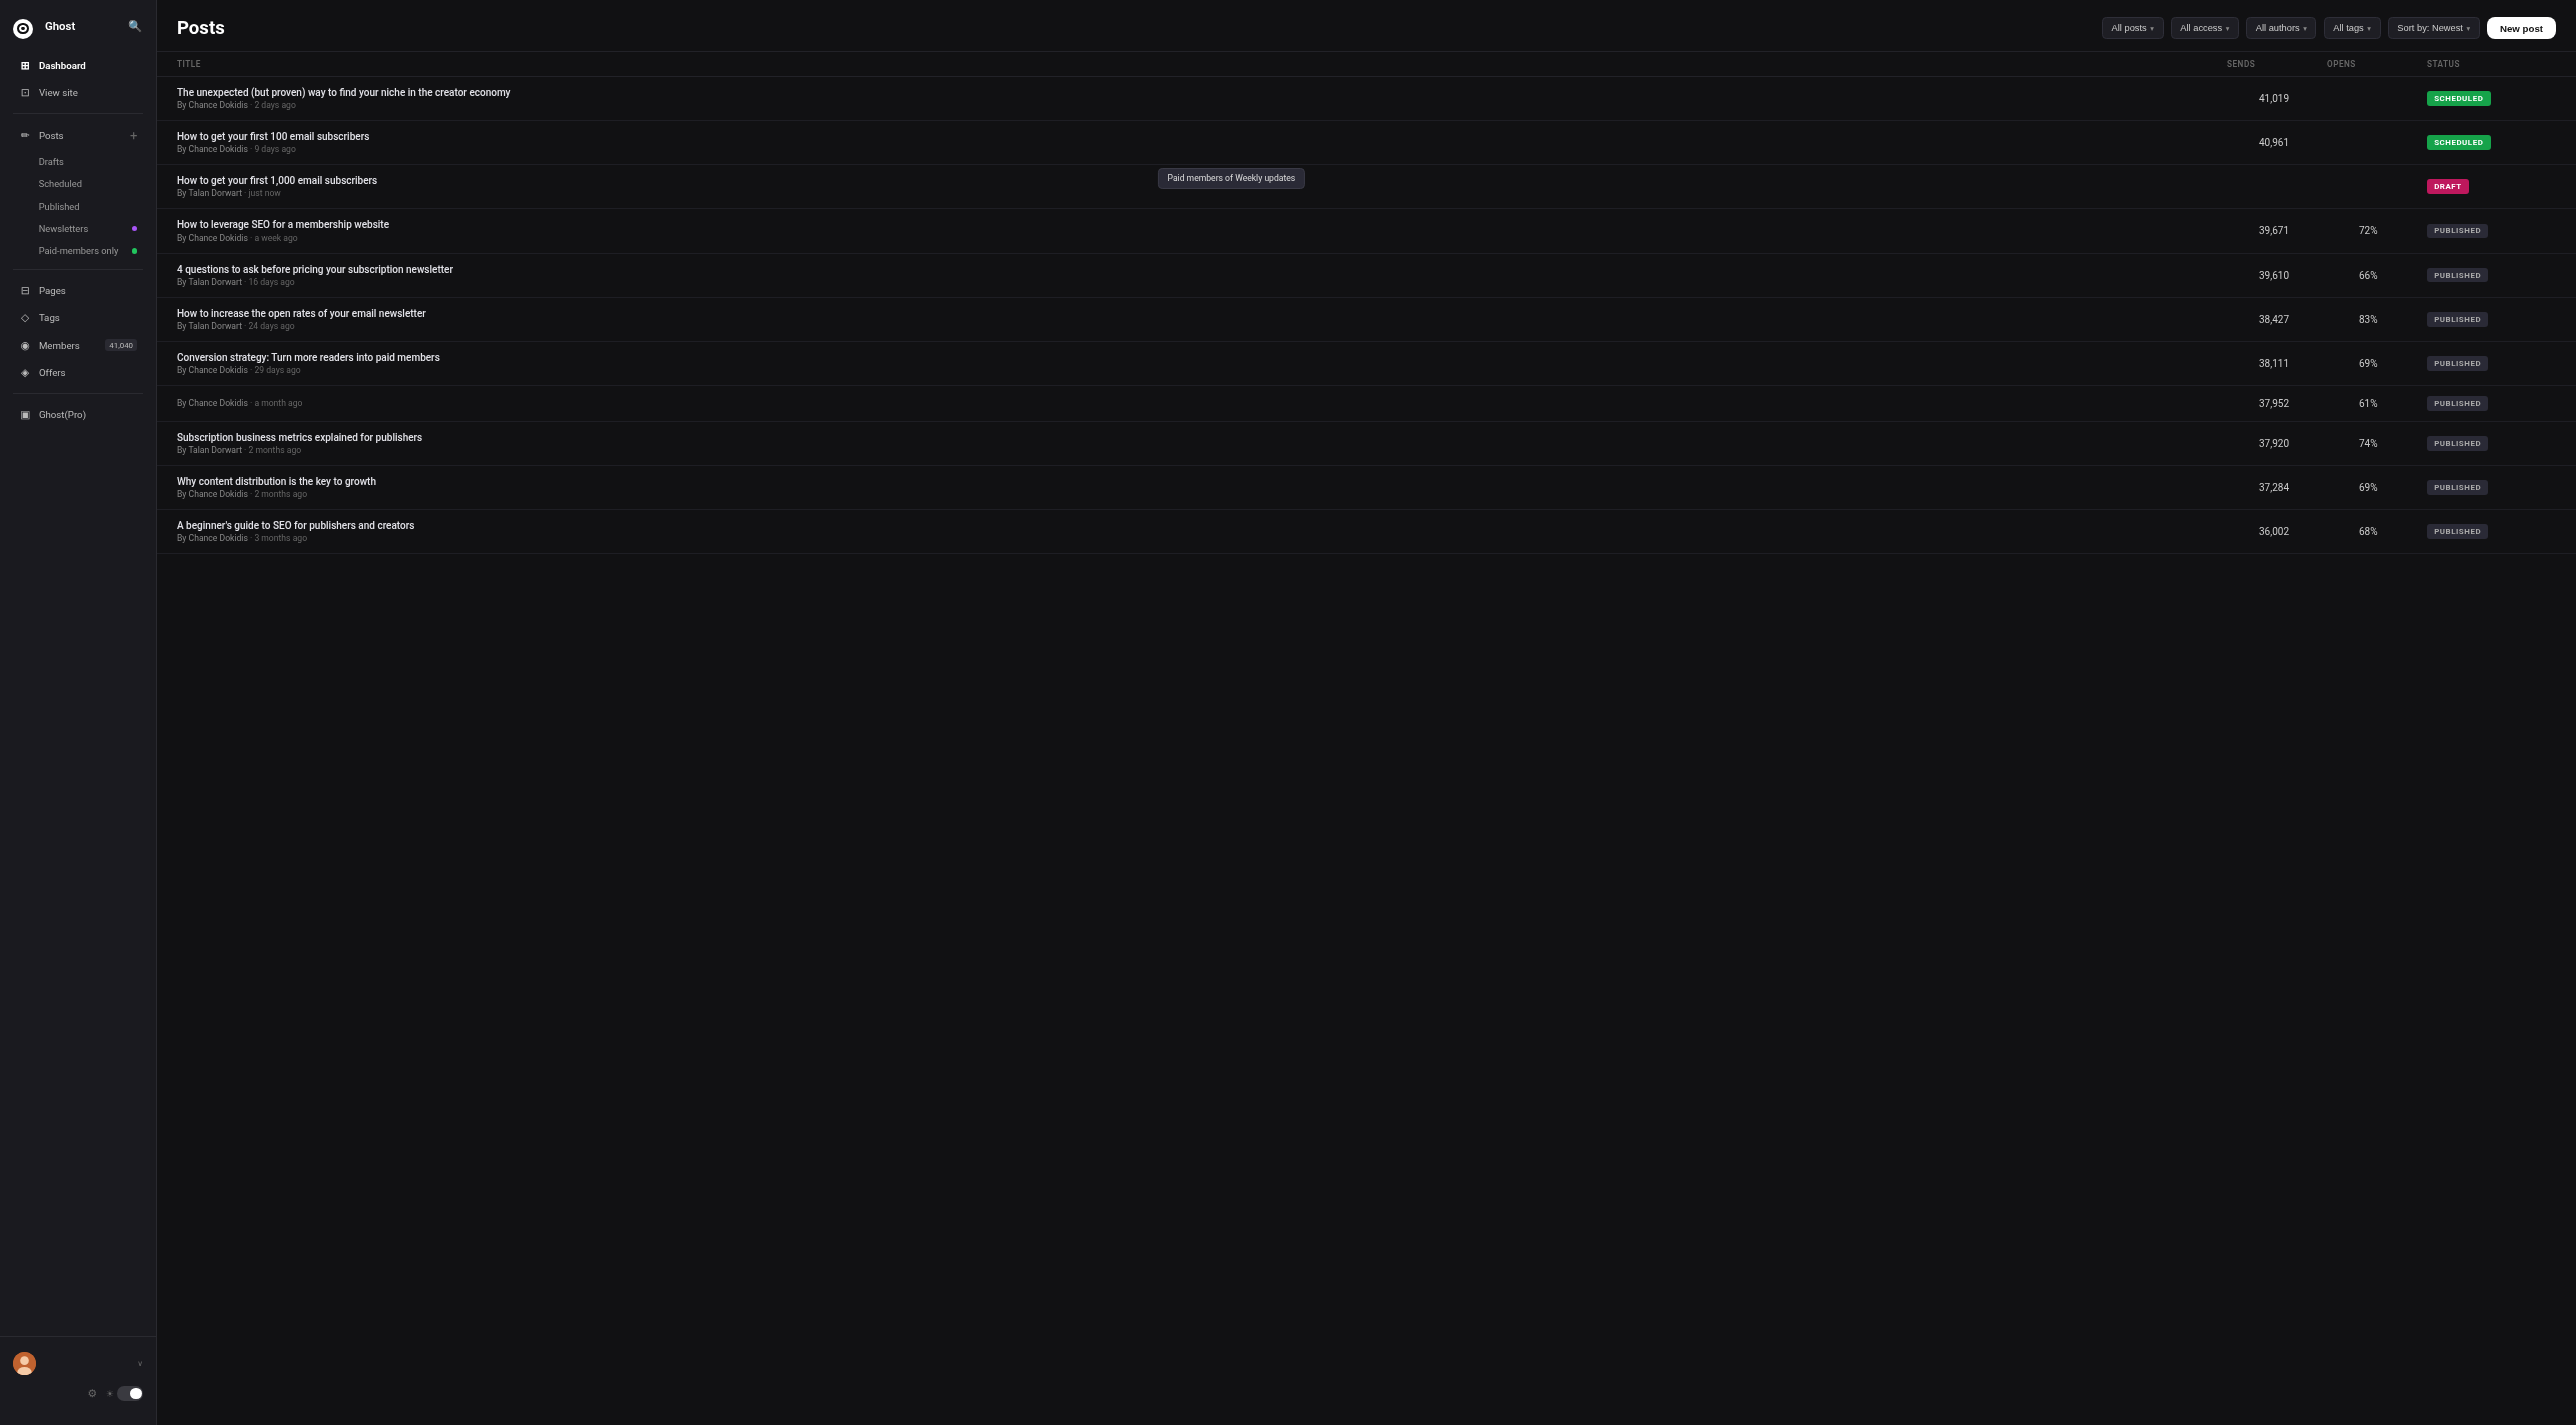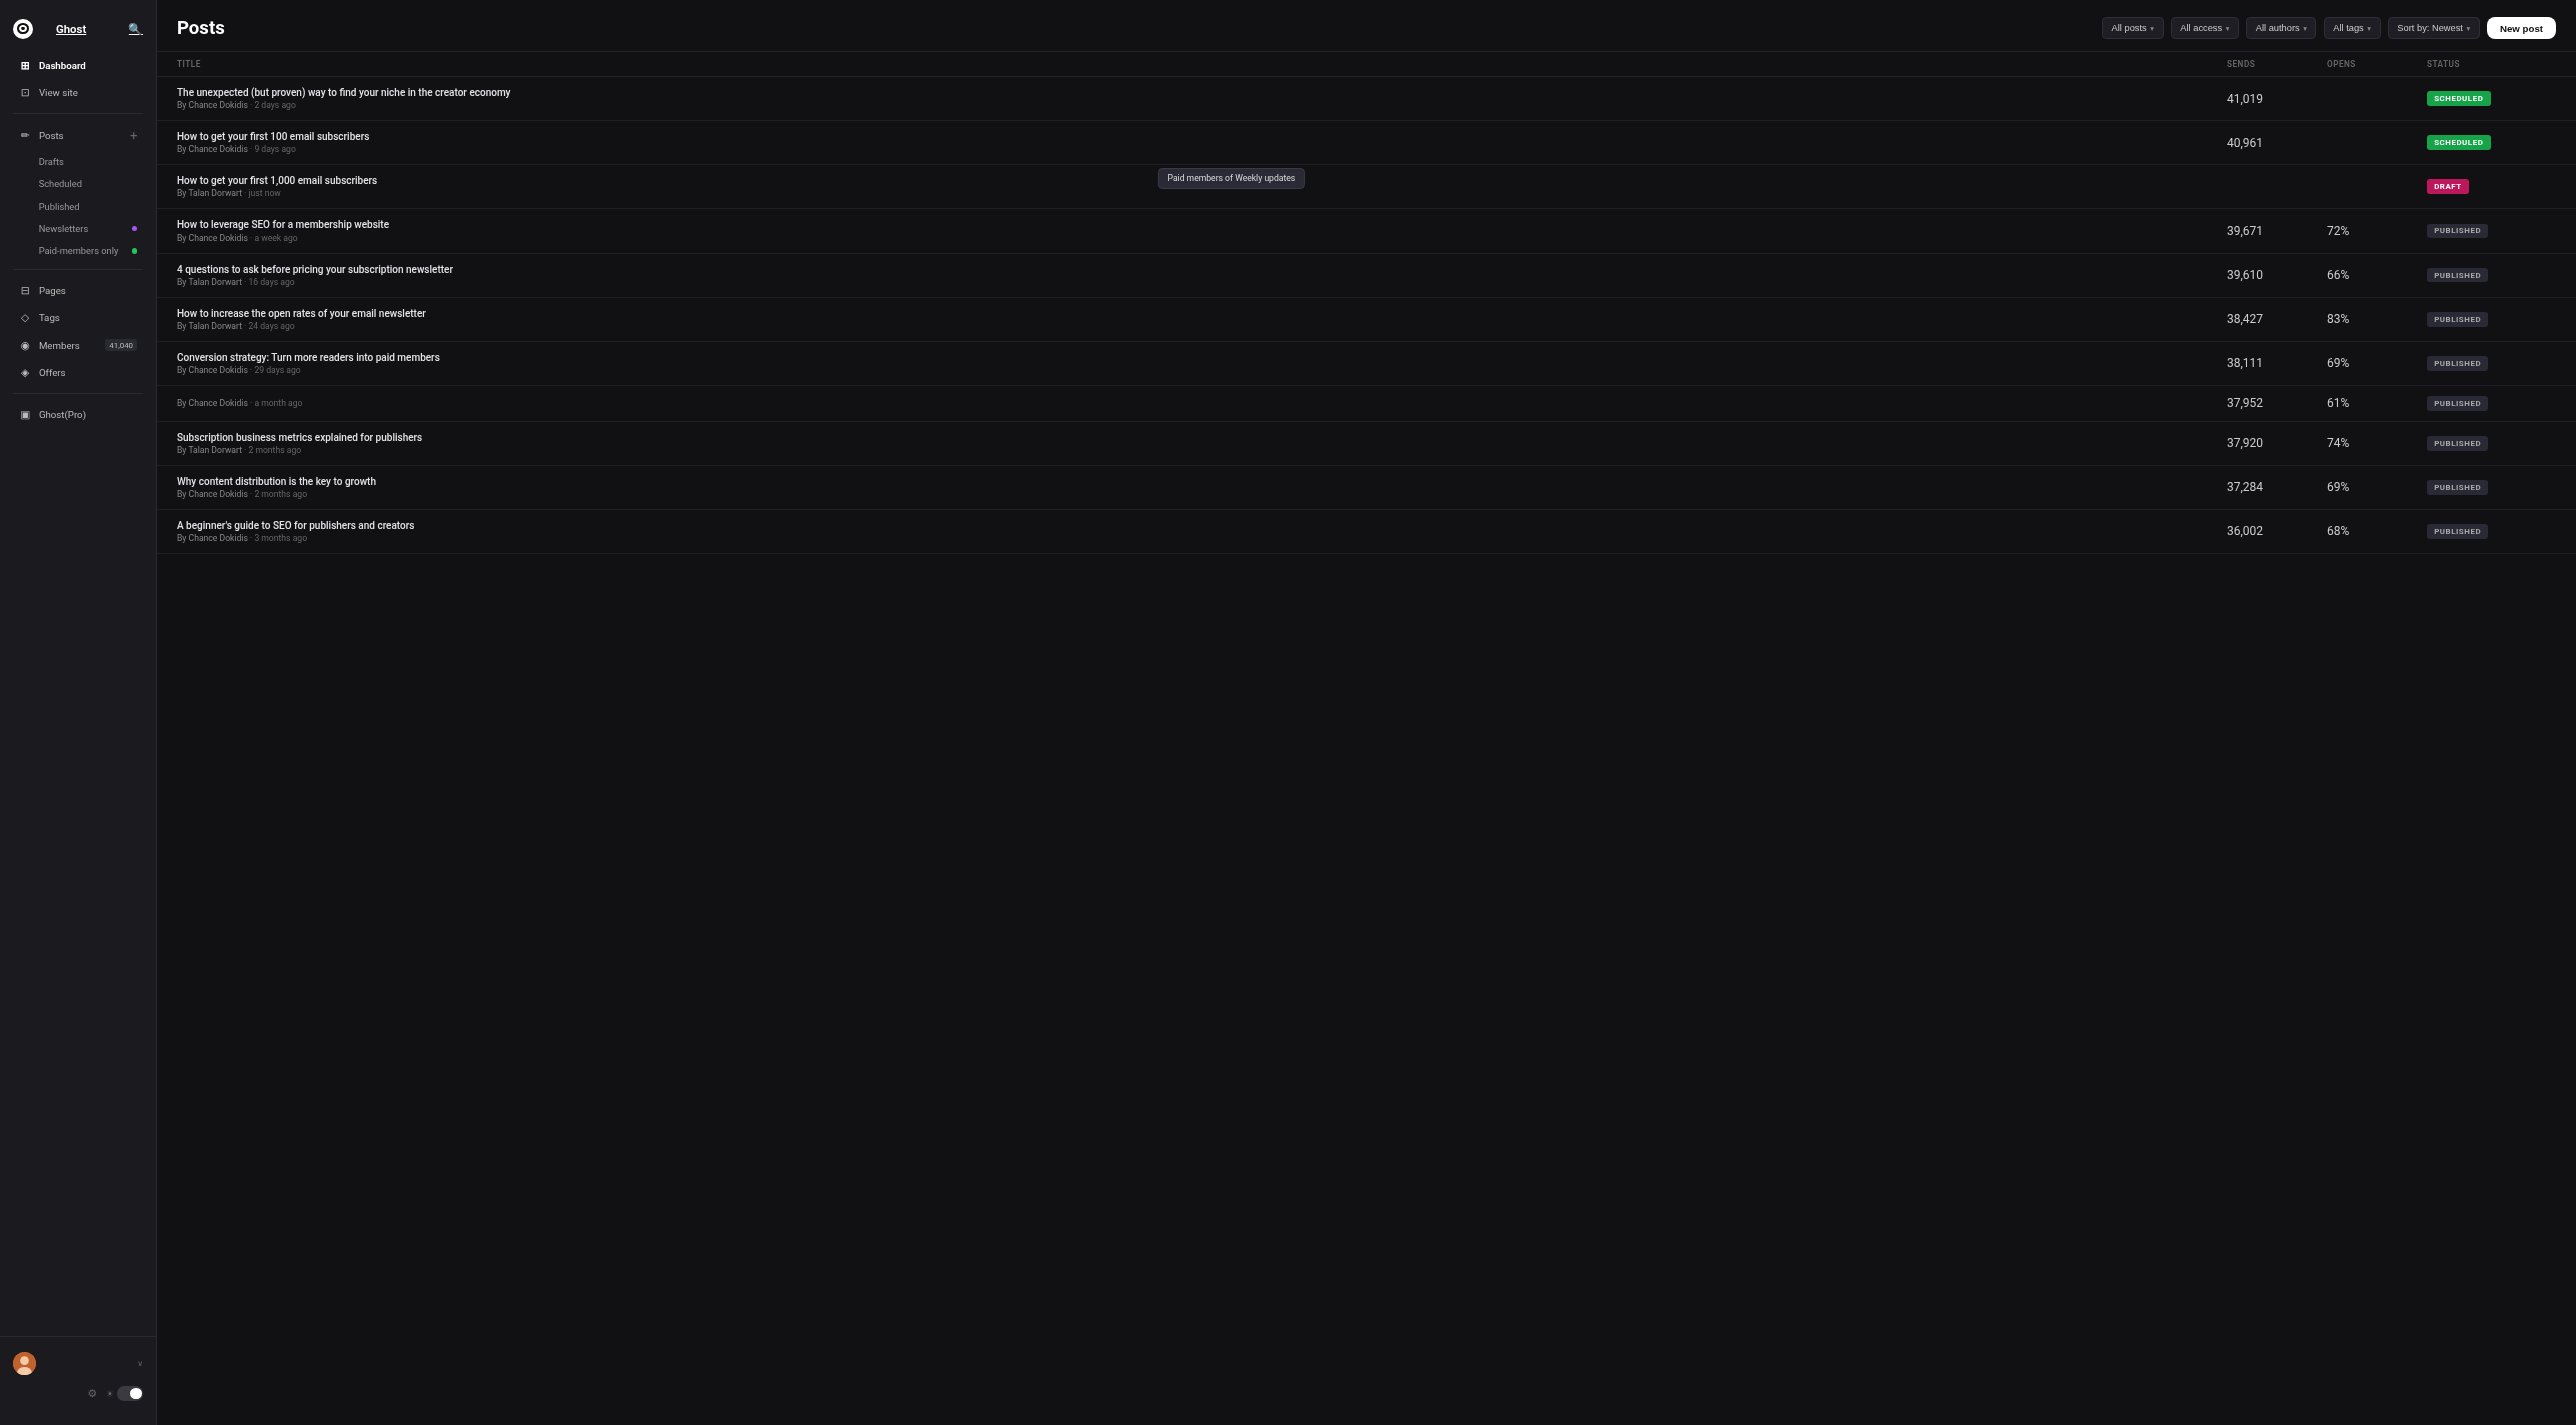--- a/index.html
+++ b/index.html
@@ -12,27 +12,25 @@
       background: #1a1a1f;
       display: flex;
       flex-direction: column;
       padding: 13px 0;
       border-right: 0.7px solid #2a2a30;
       height: 100vh;
       overflow-y: auto;
     }
     .sidebar-logo {
       display: flex;
-      align-items: center;
-      gap: 23px;
+      gap: 12px;
       padding: 5.7px 13px 13px 13px;
       font-size: 11.4px;
       font-weight: 600;
       color: #fff;
-      text-decoration: underline;
     }
     .sidebar-logo-circle {
       width: 20px; height: 20px;
       border-radius: 50%;
       background: #fff;
       display: flex; align-items: center; justify-content: center;
     }
     .sidebar-logo-inner {
       width: 11.4px; height: 11.4px;
       border-radius: 50%;
@@ -161,21 +159,21 @@
       cursor: pointer;
       position: relative;
     }
     .post-title-text {
       font-size: 10px; font-weight: 500; color: #e2e2e8;
       margin-bottom: 2.1px;
     }
     .post-meta { font-size: 8.6px; color: #666; }
     .post-meta .author { color: #888; }
     .post-meta .time { color: #666; }
-    .sends-val, .opens-val { font-size: 12px; color: #ccc; }
+    .sends-val, .opens-val { font-size: 10px; color: #ccc; margin-left: 32px; }
 
     .badge {
       display: inline-block; padding: 2.9px 7.2px; border-radius: 2.9px;
       font-size: 7.9px; font-weight: 700; letter-spacing: 0.07em; text-transform: uppercase;
     }
     .badge-scheduled { background: #16a34a; color: #fff; }
     .badge-draft { background: #be185d; color: #fff; }
     .badge-published { background: #2a2a36; color: #aaa; }
 
     

